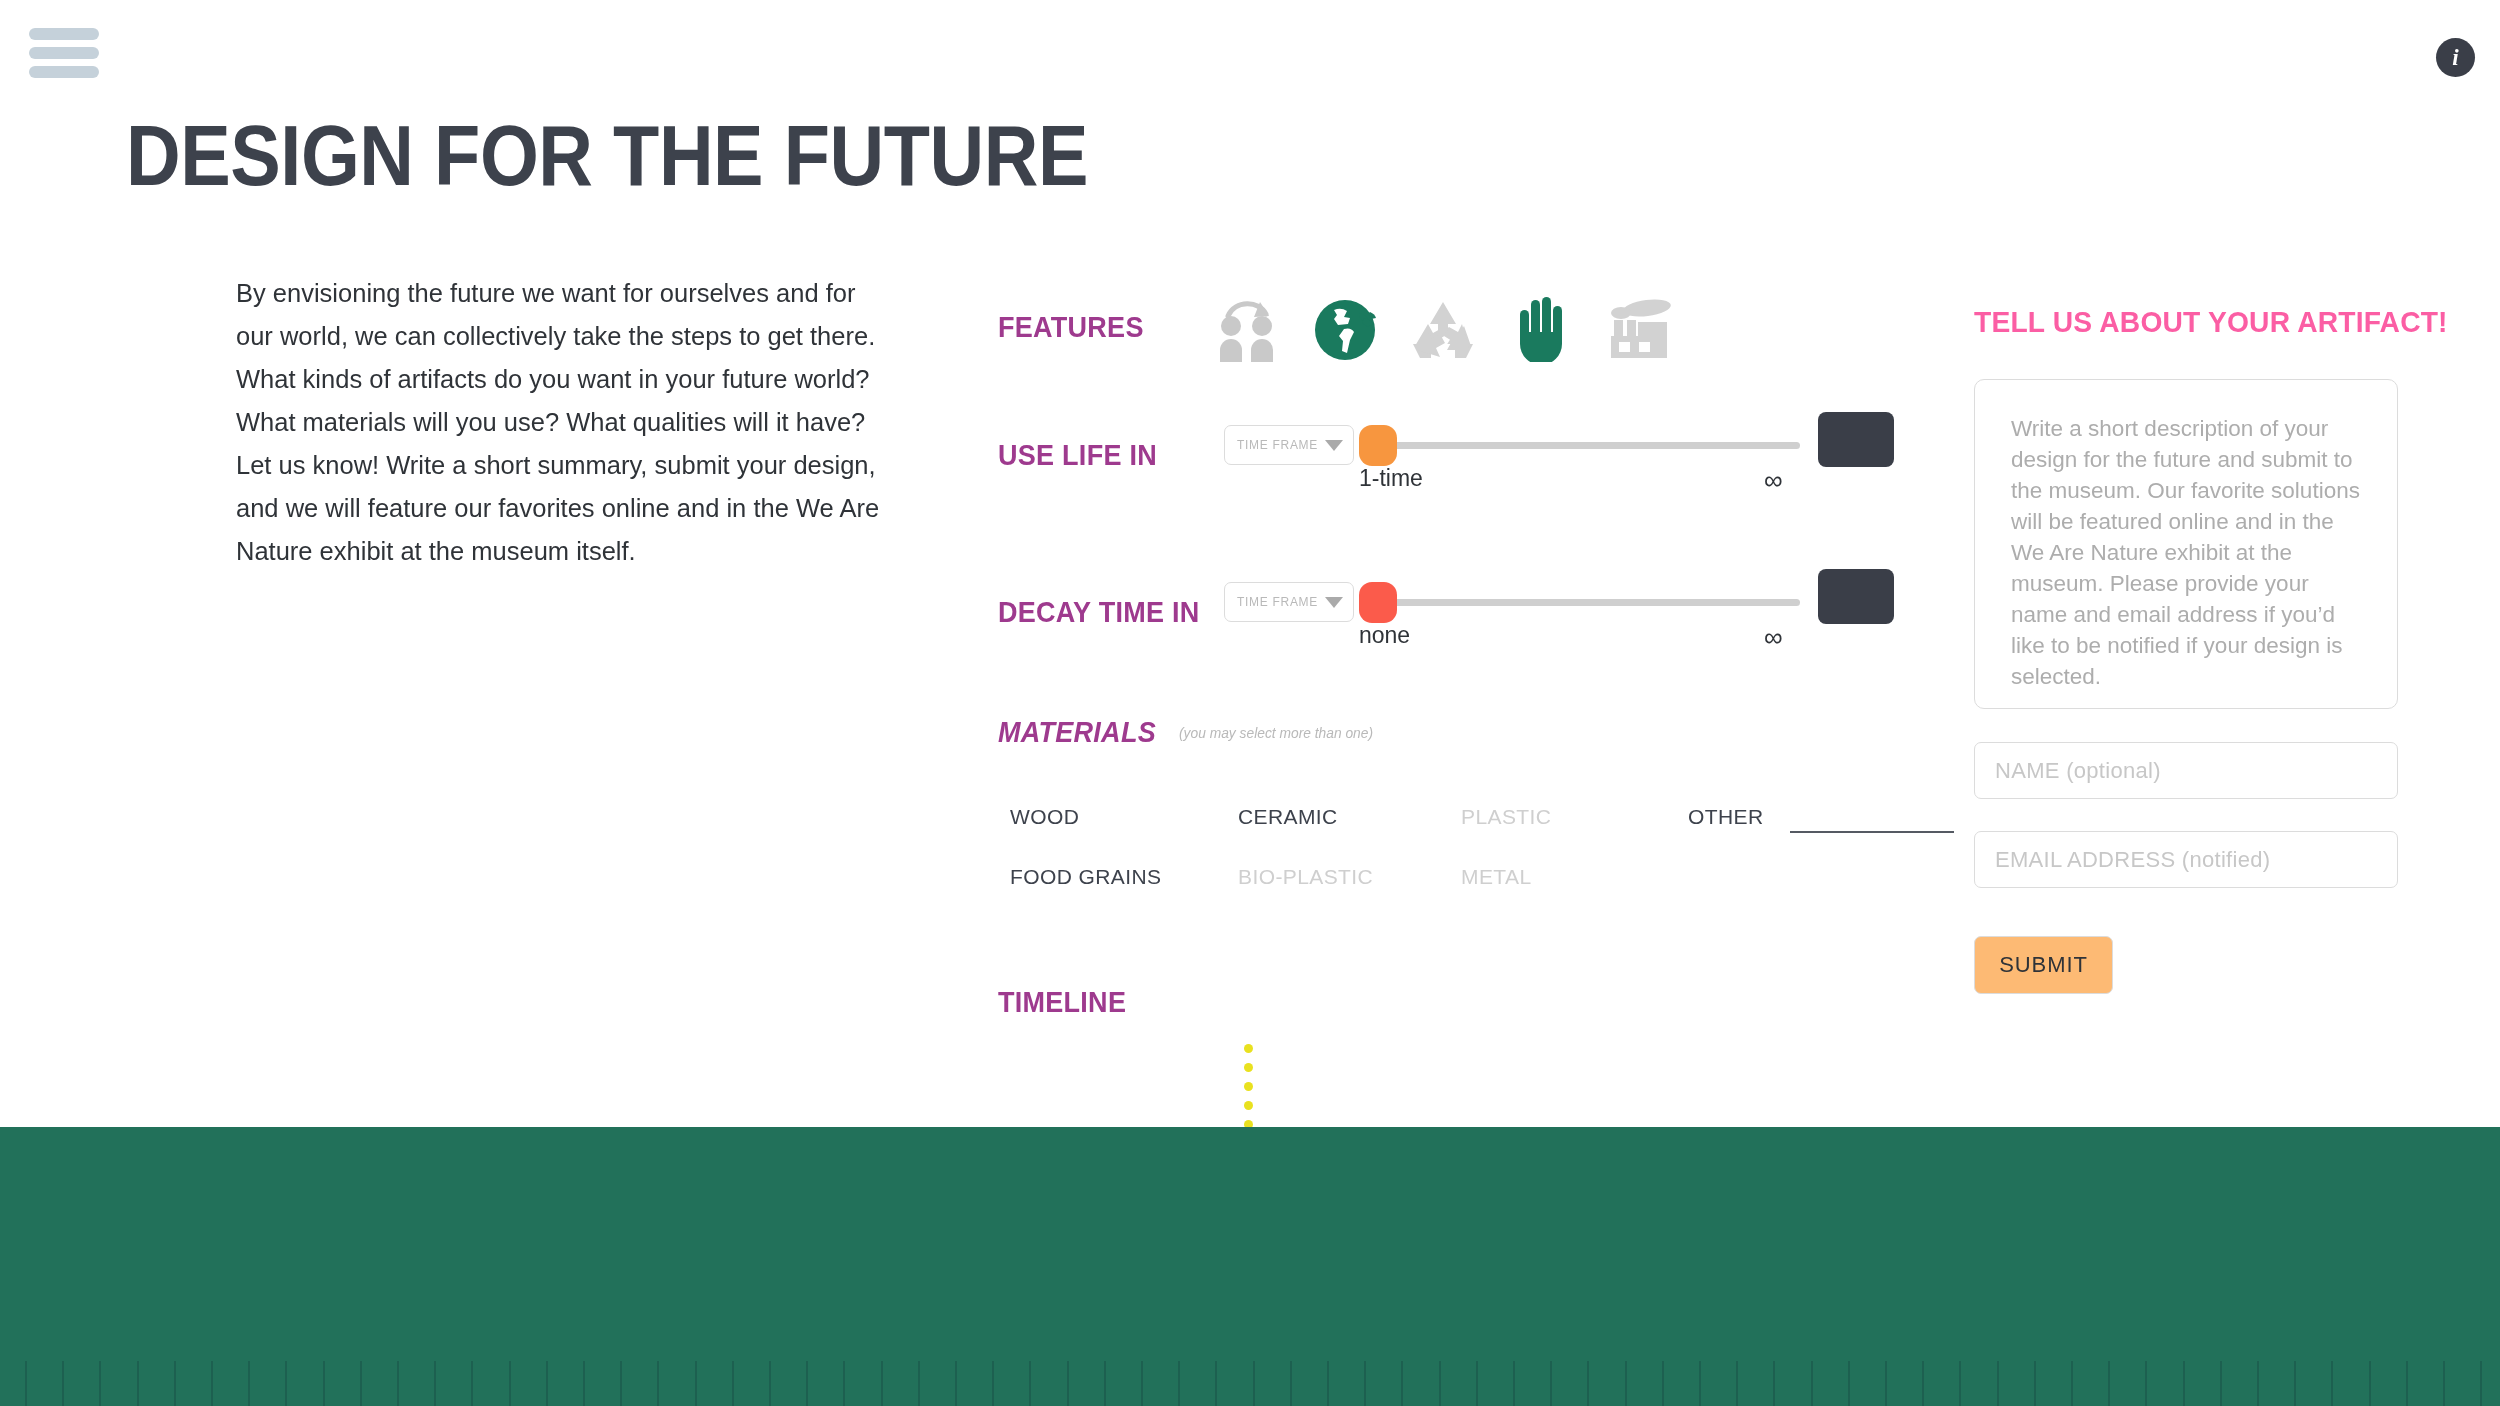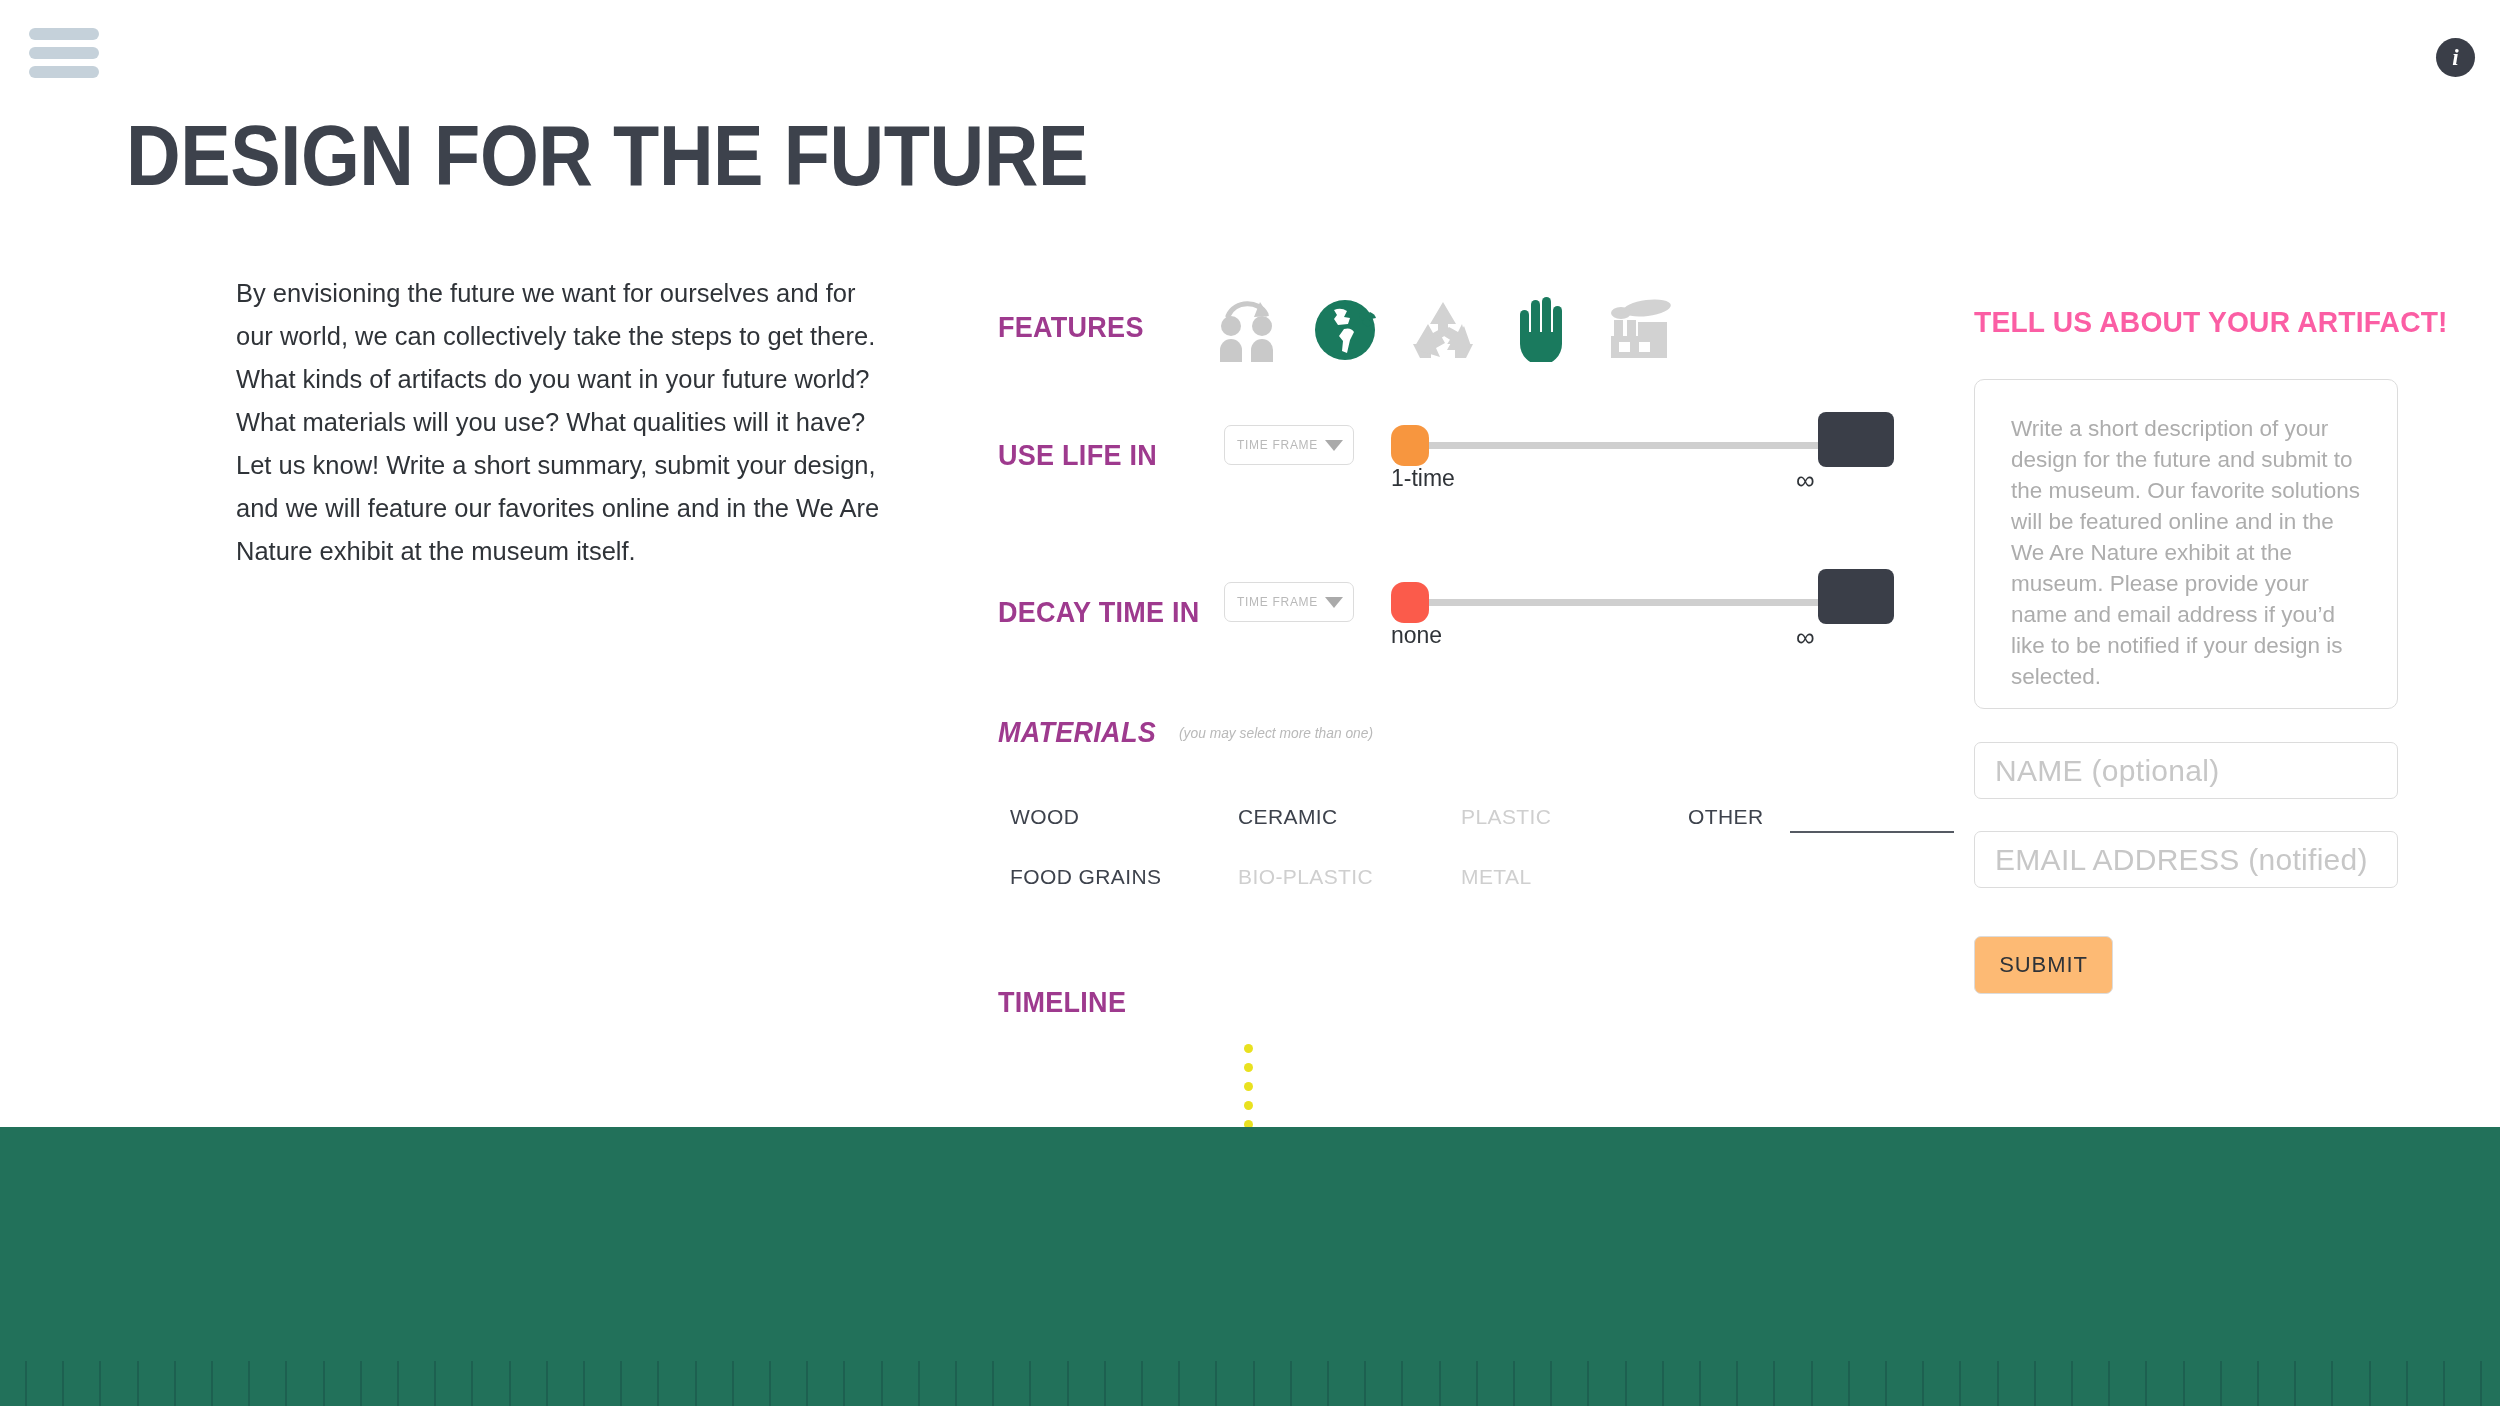--- a/index.html
+++ b/index.html
@@ -127,21 +127,21 @@
     letter-spacing: 0.7px;
   }
   .tf-caret {
     width: 0; height: 0;
     border-left: 9px solid transparent;
     border-right: 9px solid transparent;
     border-top: 11px solid #aaaaaa;
   }
   .slider-wrap {
     position: absolute;
-    left: 393px; top: 0;
+    left: 361px; top: 0;
     width: 441px; height: 40px;
   }
   .slider-track {
     position: absolute;
     left: 18px; top: 17px;
     width: 423px; height: 7px;
     background: #cfcfcf;
     border-radius: 4px;
   }
   .slider-thumb {
@@ -262,21 +262,21 @@
     border: 1px solid #dcdcdc;
     border-radius: 7px;
     background: #fff;
     display: flex; align-items: center;
     padding: 0 20px;
     cursor: text;
   }
   #name-field  { top: 742px; }
   #email-field { top: 831px; }
   .text-field .placeholder {
-    font-size: 30px;
+    font-size: 22px;
     color: #c7c7c7;
     letter-spacing: 0.3px;
   }
   #submit-button {
     position: absolute; left: 0; top: 936px;
     width: 139px; height: 58px;
     border: 1px solid #dcdcdc;
     border-radius: 7px;
     background: #fdba74;
     display: flex; align-items: center; justify-content: center;

